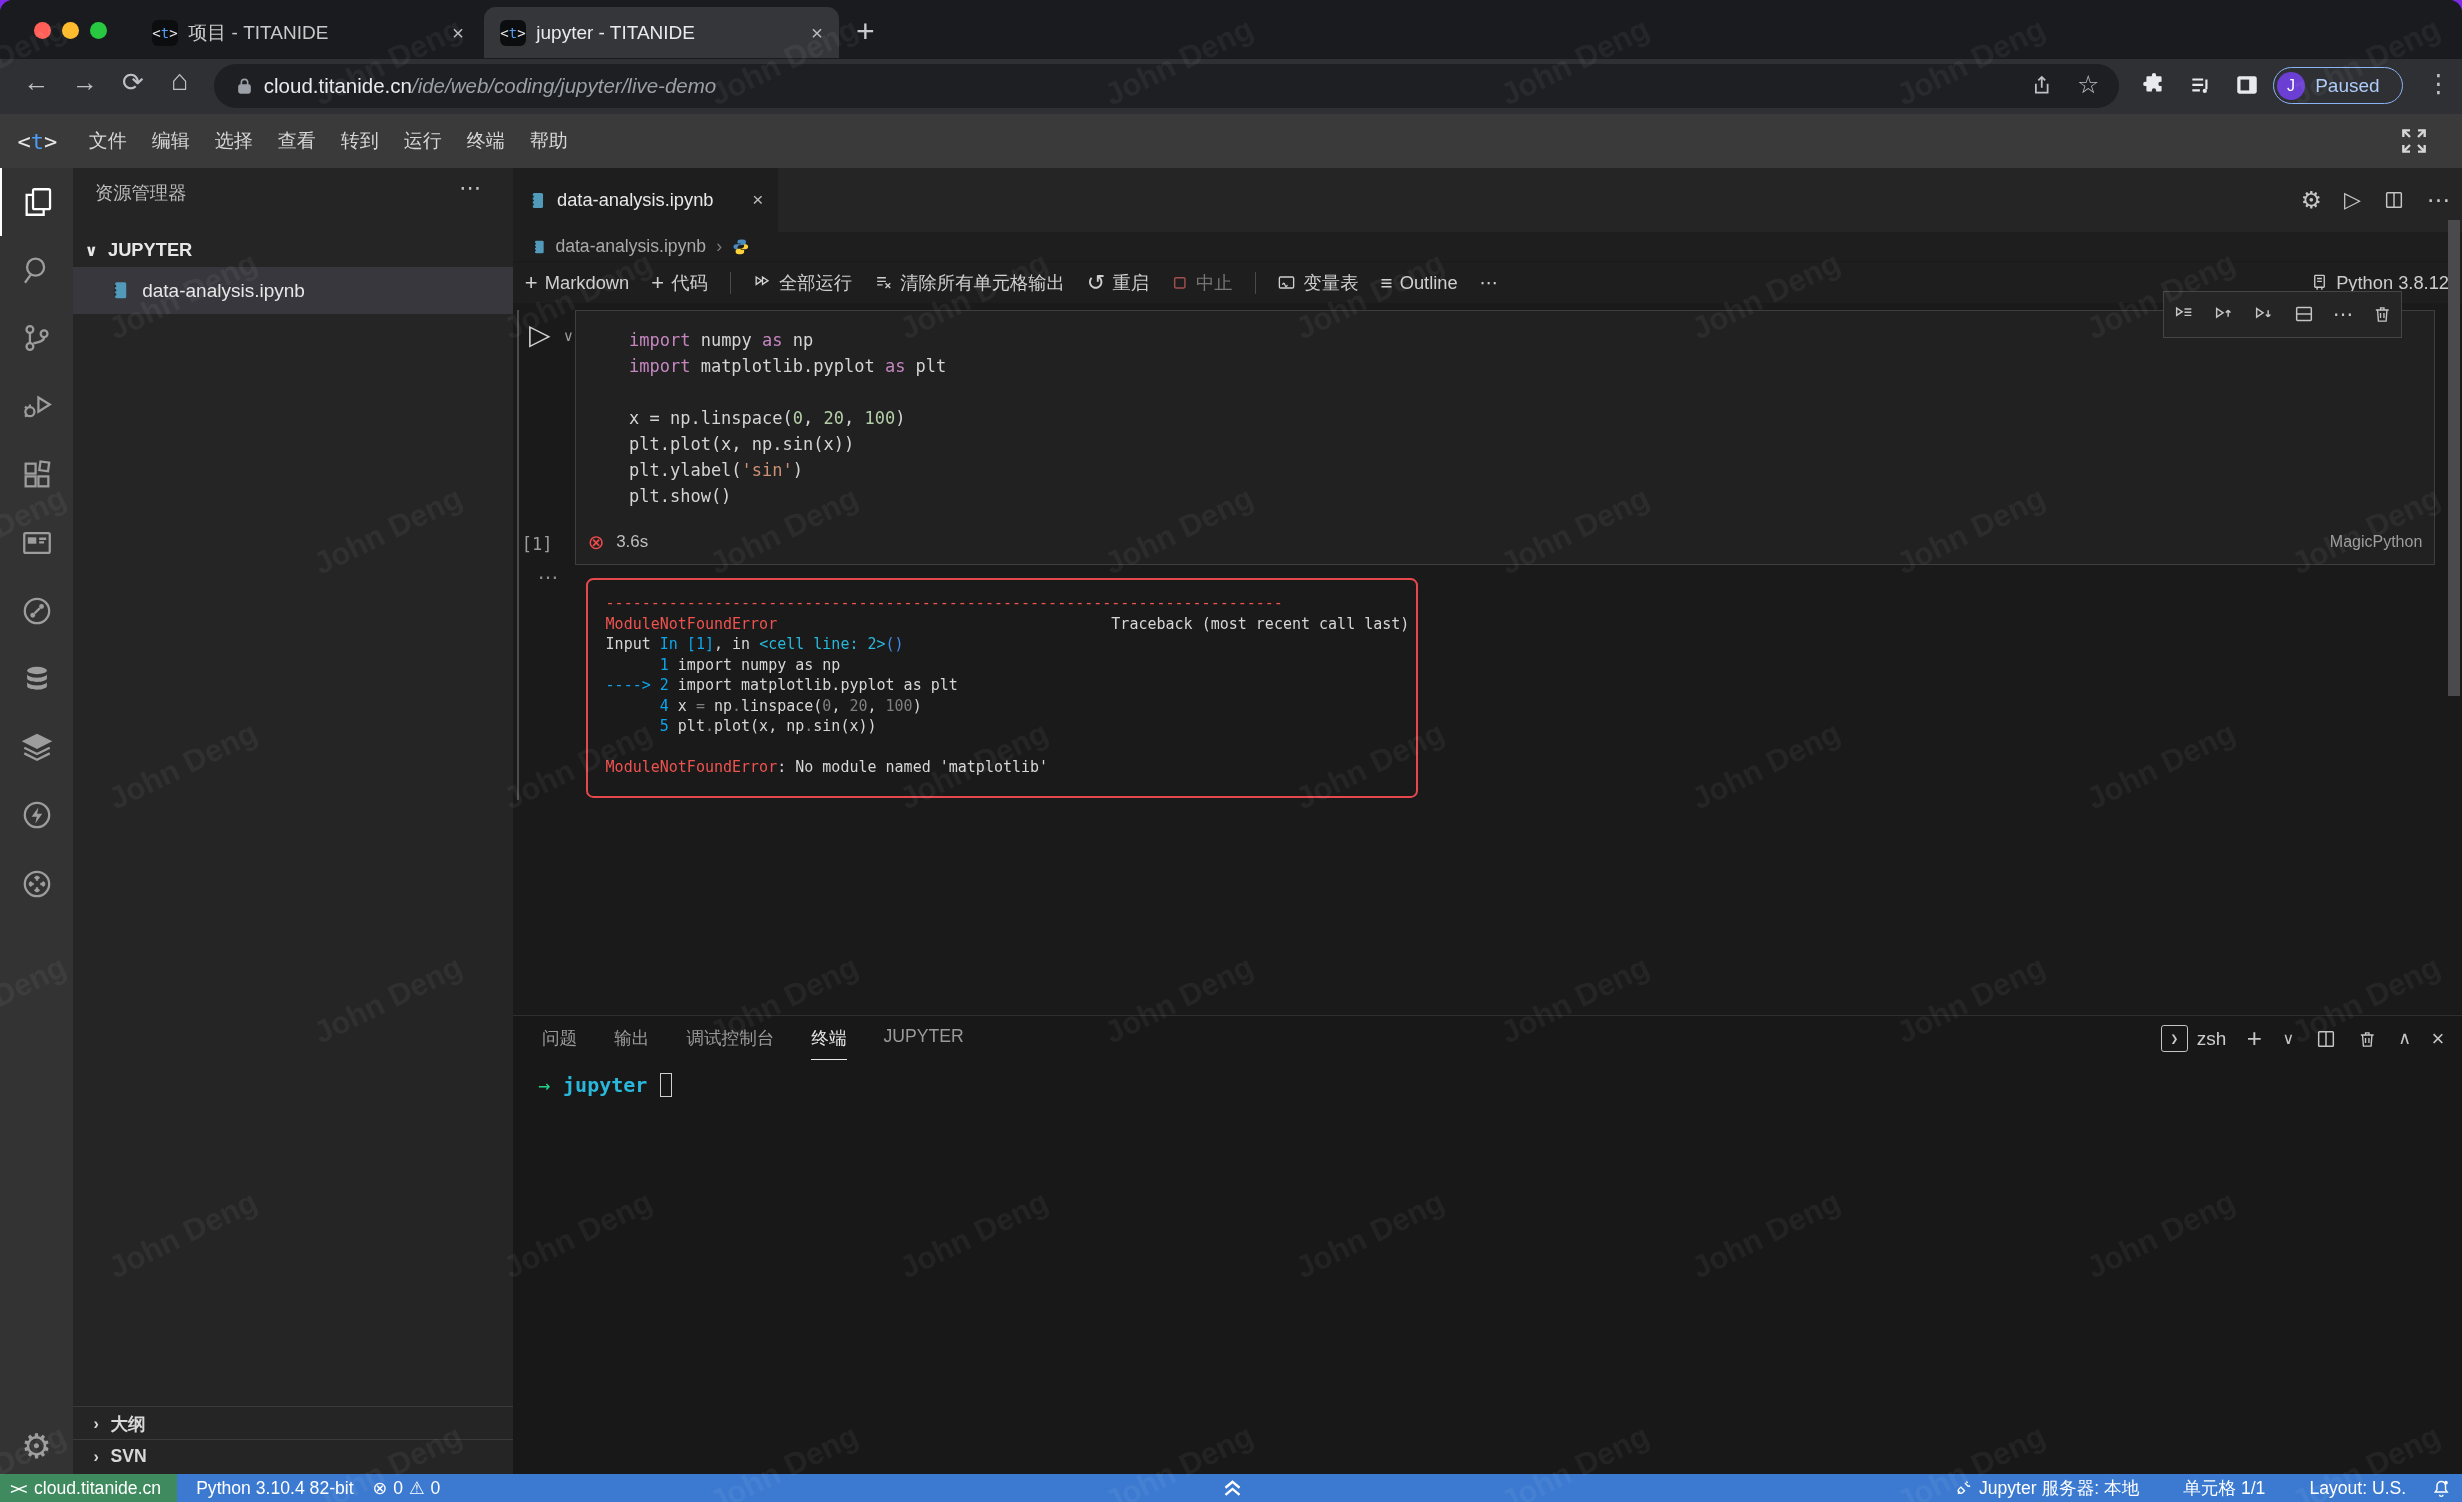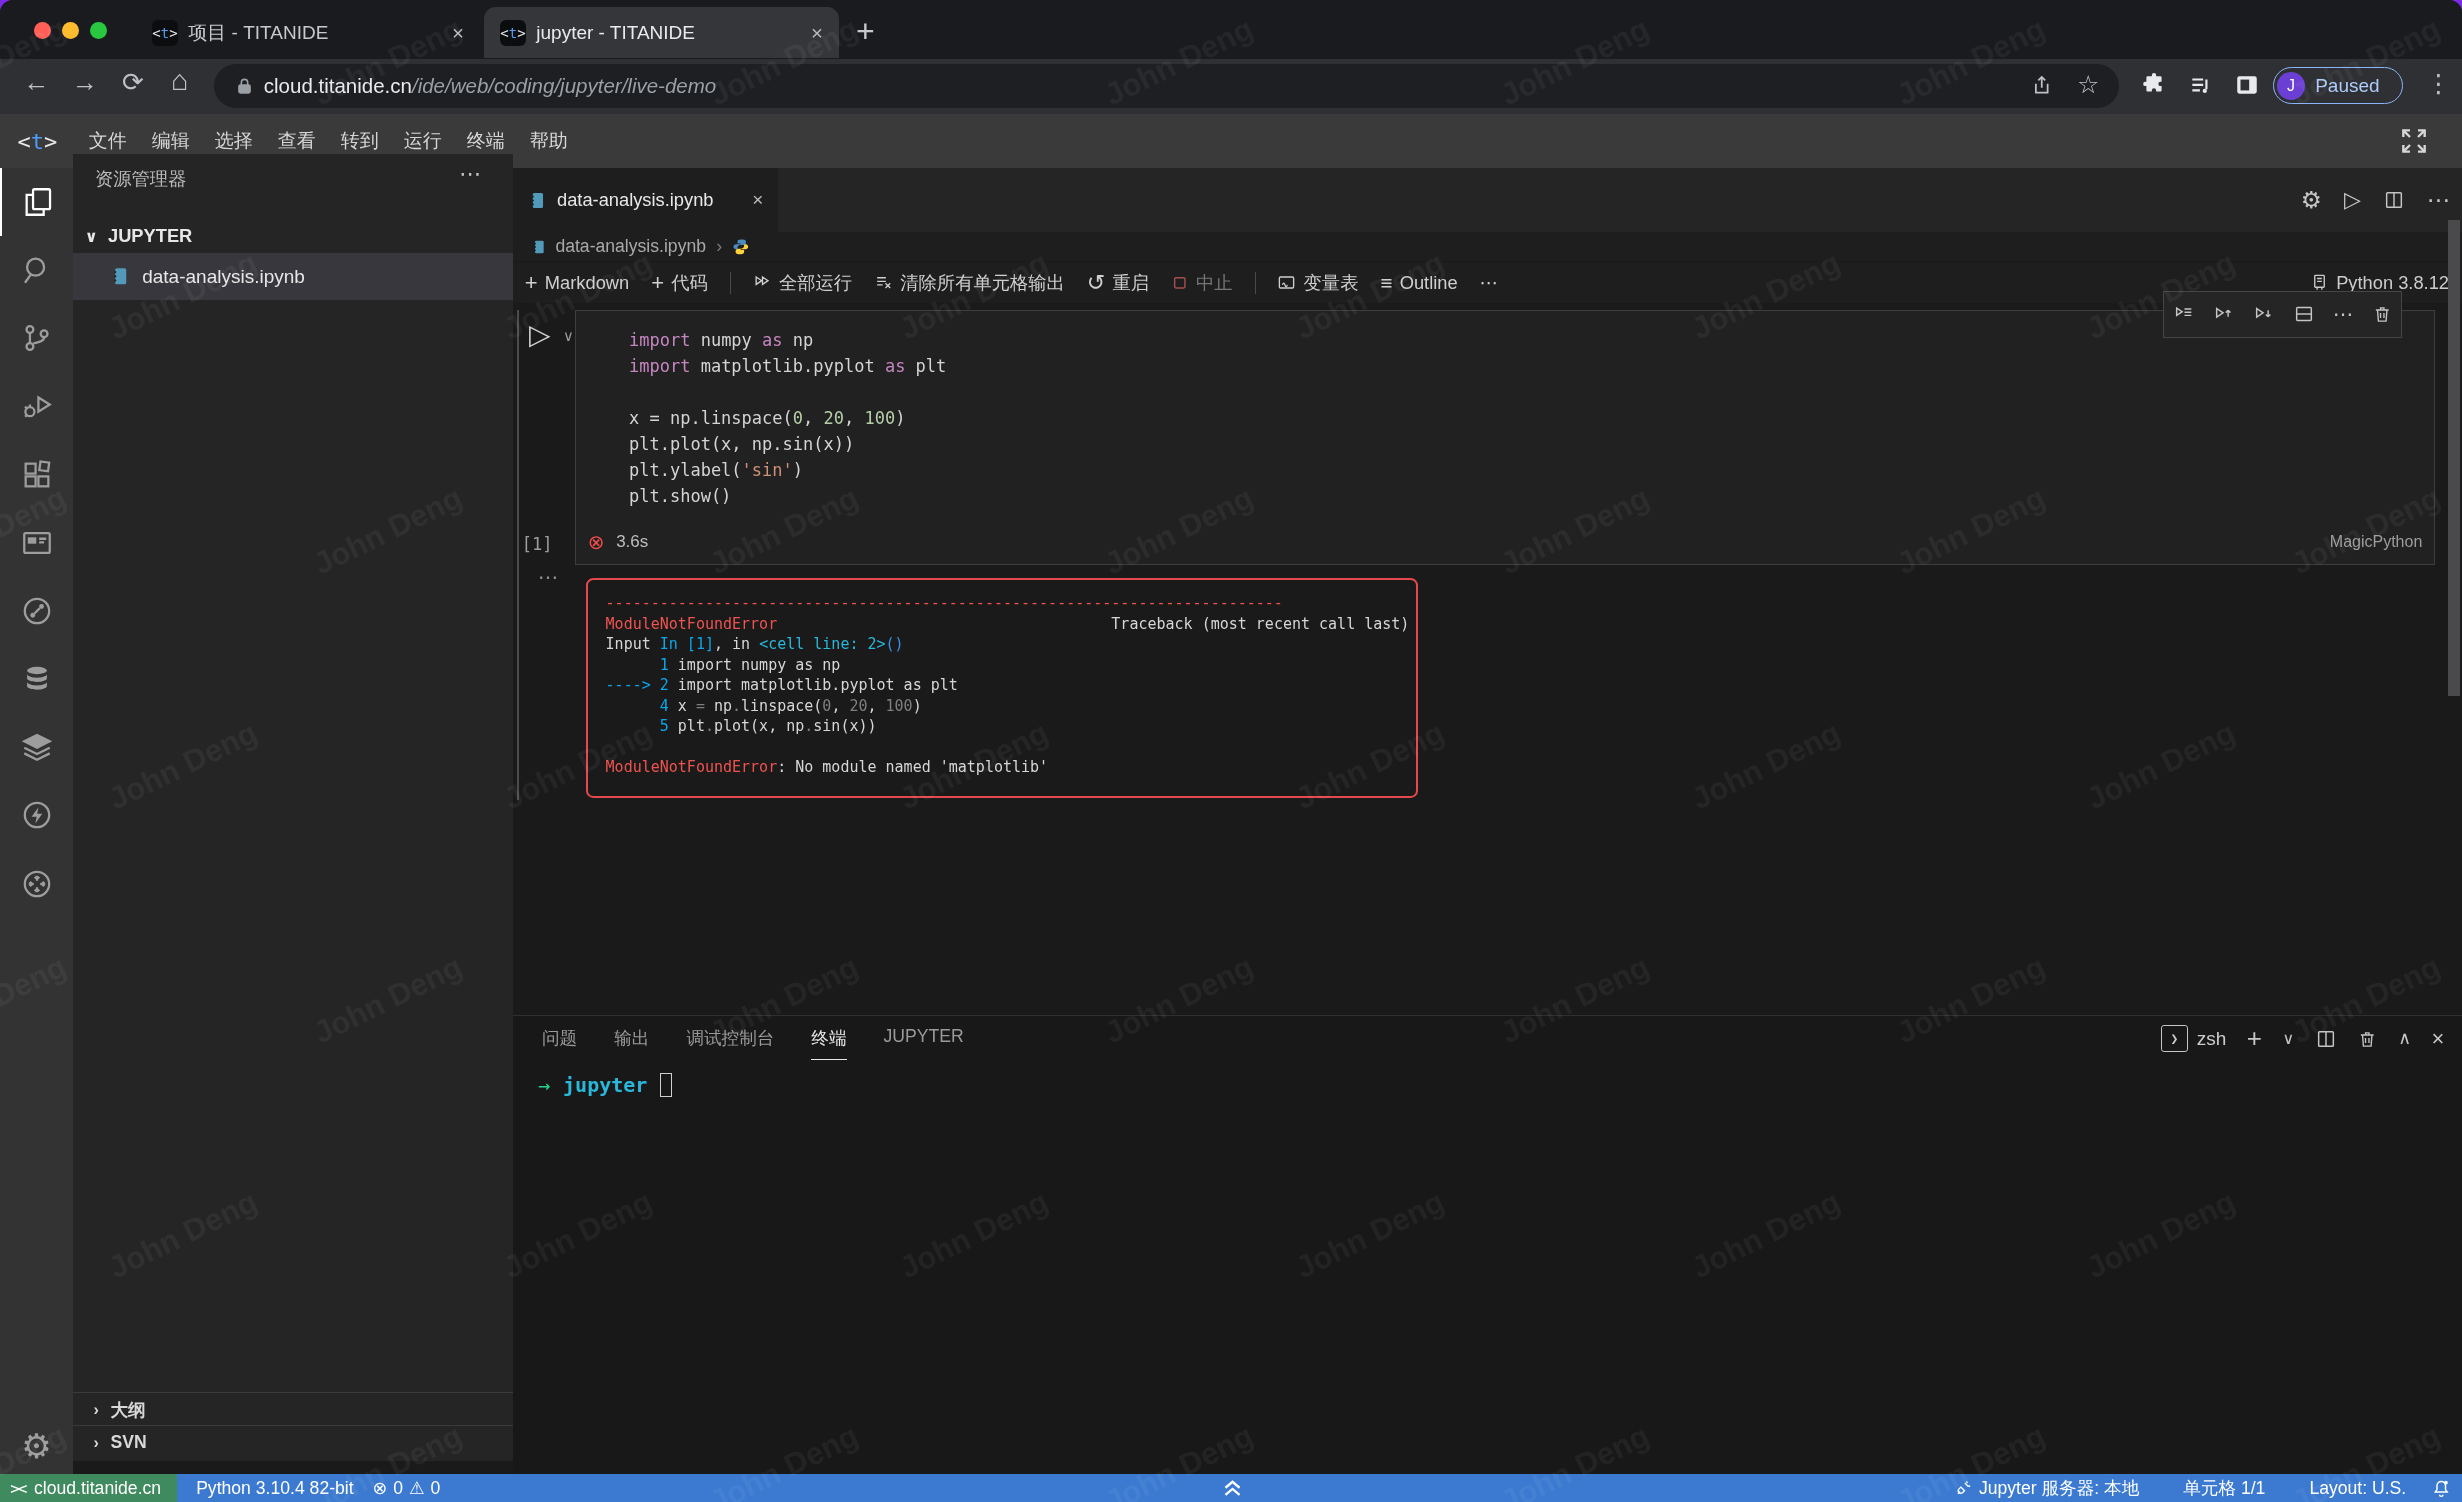--- a/index.html
+++ b/index.html
@@ -30,21 +30,21 @@
   
   .menubar{position:absolute;left:0;top:114px;width:2462px;height:54px;background:#3a3a3a;display:flex;align-items:center;}
   .tlogo{font-family:"DejaVu Sans Mono",monospace;font-size:22px;color:#e8e8e8;margin:0 19px 0 17.6px;}
   .tlogo b{color:#4f9cf7;font-weight:normal;}
   .menus{display:flex;}
   .menus span{font-size:19px;color:#d6d6d6;padding:7.3px 12.5px;}
   .vscbg{position:absolute;left:0;top:168px;width:2462px;height:1307px;background:#1a1a1a;}
   .activitybar{position:absolute;left:0;top:168px;width:73px;height:1307px;background:#333333;}
   .ab-item{position:absolute;left:0;width:73px;height:68px;display:flex;align-items:center;justify-content:center;color:#9d9d9d;}
   .ab-item.active{color:#ffffff;border-left:2.2px solid #fff;box-sizing:border-box;}
-  .sidebar{position:absolute;left:73px;top:154px;width:440px;height:1307px;background:#252526;}
+  .sidebar{position:absolute;left:73px;top:168px;width:440px;height:1307px;background:#252526;}
   .sb-title{position:absolute;left:22px;top:11.7px;font-size:18.3px;color:#bbbbbb;}
   .sb-more{position:absolute;right:32px;top:7.3px;font-size:22px;color:#c5c5c5;}
   .sb-section{position:absolute;left:0;top:65px;width:440px;height:34px;display:flex;align-items:center;font-weight:bold;color:#e7e7e7;font-size:18.3px;}
   .sb-file{position:absolute;left:0;top:99px;width:440px;height:47px;background:#37373d;display:flex;align-items:center;color:#e7e7e7;font-size:19px;}
   .sb-bottomrow{position:absolute;left:0;width:440px;height:33px;border-top:0.7px solid #3a3a3a;display:flex;align-items:center;font-weight:bold;font-size:17.6px;color:#d8d8d8;}
   
   .tabrow{position:absolute;left:513px;top:168px;width:1949px;height:64px;background:#252526;}
   .etab{position:absolute;left:0;top:0;width:265px;height:64px;background:#1e1e1e;display:flex;align-items:center;gap:10.3px;padding:0 14.7px;box-sizing:border-box;font-size:18.3px;color:#e8e8e8;}
   .eactions{position:absolute;right:11.7px;top:0;height:64px;display:flex;align-items:center;gap:22px;color:#c5c5c5;font-size:23.5px;}
   .breadcrumb{position:absolute;left:513px;top:232px;width:1949px;height:29px;background:#1e1e1e;display:flex;align-items:center;font-size:17.6px;color:#a9a9a9;white-space:nowrap;overflow:hidden;}

